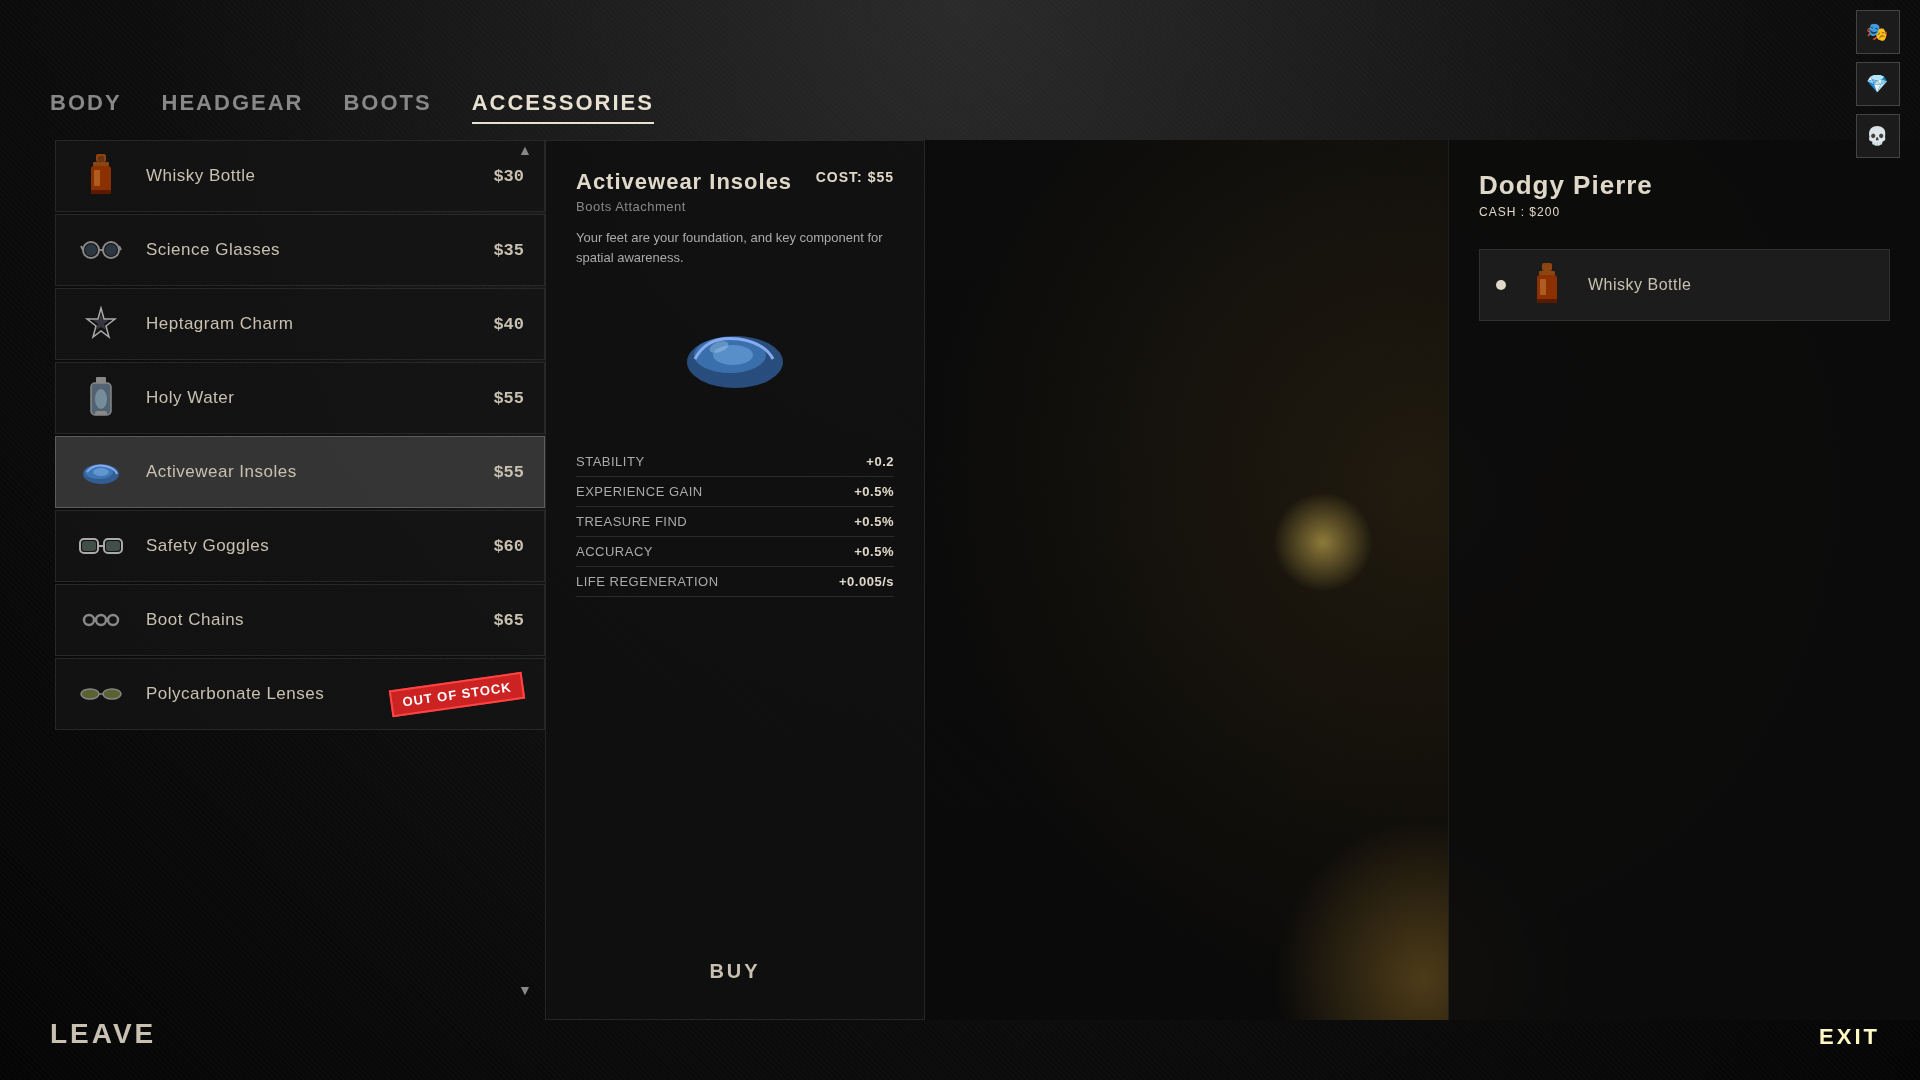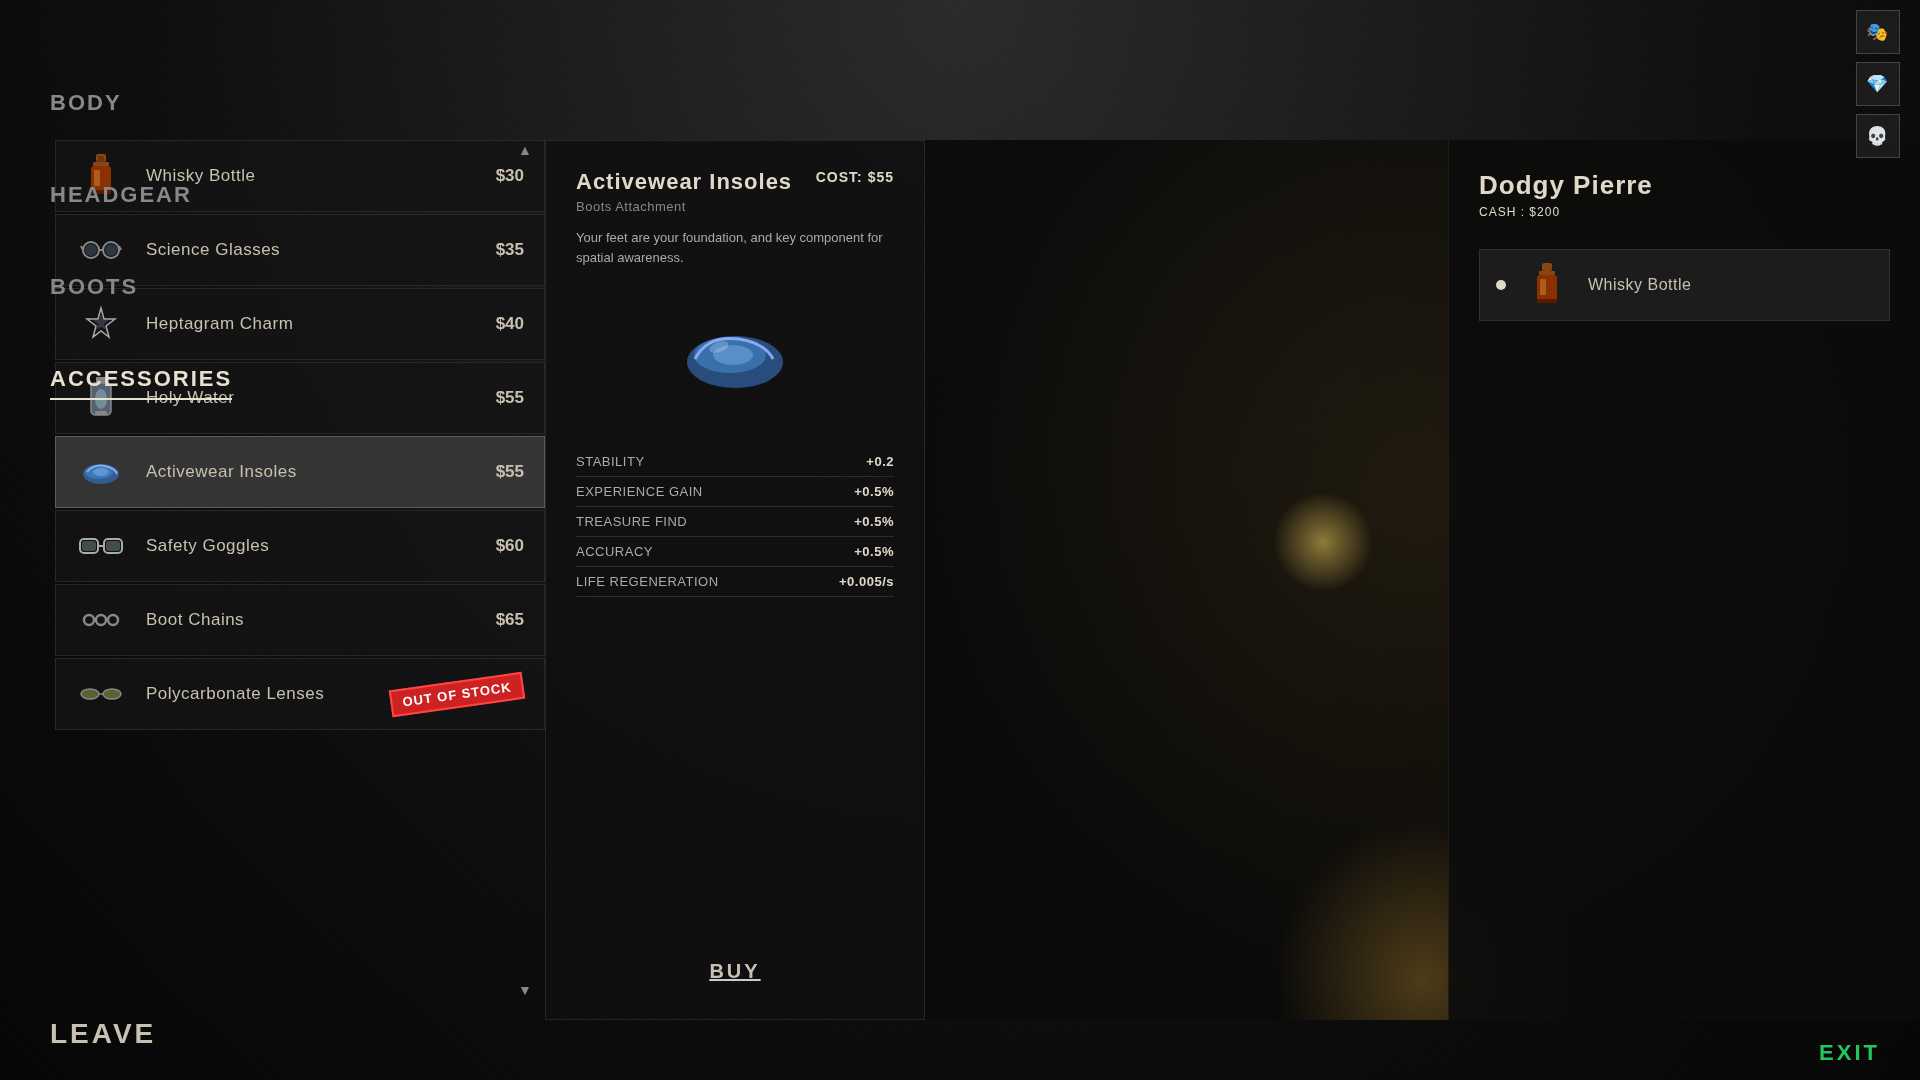--- a/index.html
+++ b/index.html
@@ -58,23 +58,22 @@
       color: #aaa;
       font-size: 18px;
     }
 
     
     .nav-tabs {
       position: absolute;
       top: 90px;
       left: 50px;
       display: flex;
-      gap: 60px;
+      gap: 40px;
       z-index: 10;
-      flex-direction: column;
     }
 
     .nav-tab {
       font-size: 22px;
       font-weight: bold;
       color: #888;
       cursor: pointer;
       letter-spacing: 2px;
       padding-bottom: 6px;
       text-transform: uppercase;
@@ -152,20 +151,21 @@
       flex: 1;
       font-size: 17px;
       color: #c8c0b0;
       letter-spacing: 0.5px;
     }
 
     .item-price {
       font-size: 17px;
       color: #c8c0b0;
       font-weight: bold;
+      font-family: Liberation Mono, monospace;
     }
 
     .out-of-stock {
       background: #cc2222;
       color: white;
       font-weight: bold;
       font-size: 13px;
       padding: 4px 10px;
       transform: rotate(-8deg);
       letter-spacing: 1px;
@@ -257,21 +257,20 @@
       color: #e0d8c8;
       text-align: right;
       font-weight: bold;
     }
 
     .buy-button-area {
       margin-top: auto;
       padding-top: 20px;
       display: flex;
       justify-content: center;
-      text-decoration: underline;
     }
 
     .buy-button {
       font-size: 20px;
       font-weight: bold;
       color: #c8c0b0;
       letter-spacing: 3px;
       cursor: pointer;
       padding: 8px 30px;
     }
@@ -356,25 +355,25 @@
       font-size: 28px;
       font-weight: bold;
       color: #c8c0b0;
       letter-spacing: 3px;
       cursor: pointer;
       z-index: 10;
     }
 
     .bottom-exit {
       position: absolute;
-      bottom: 14px;
+      bottom: 30px;
       right: 40px;
       font-size: 22px;
       font-weight: bold;
-      color: #22c55e;
+      color: #fef9c3;
       letter-spacing: 3px;
       cursor: pointer;
       z-index: 10;
     }
   </style>
 </head>
 <body>
 
 <div class="bg"></div>
 <div class="bg-texture"></div>

